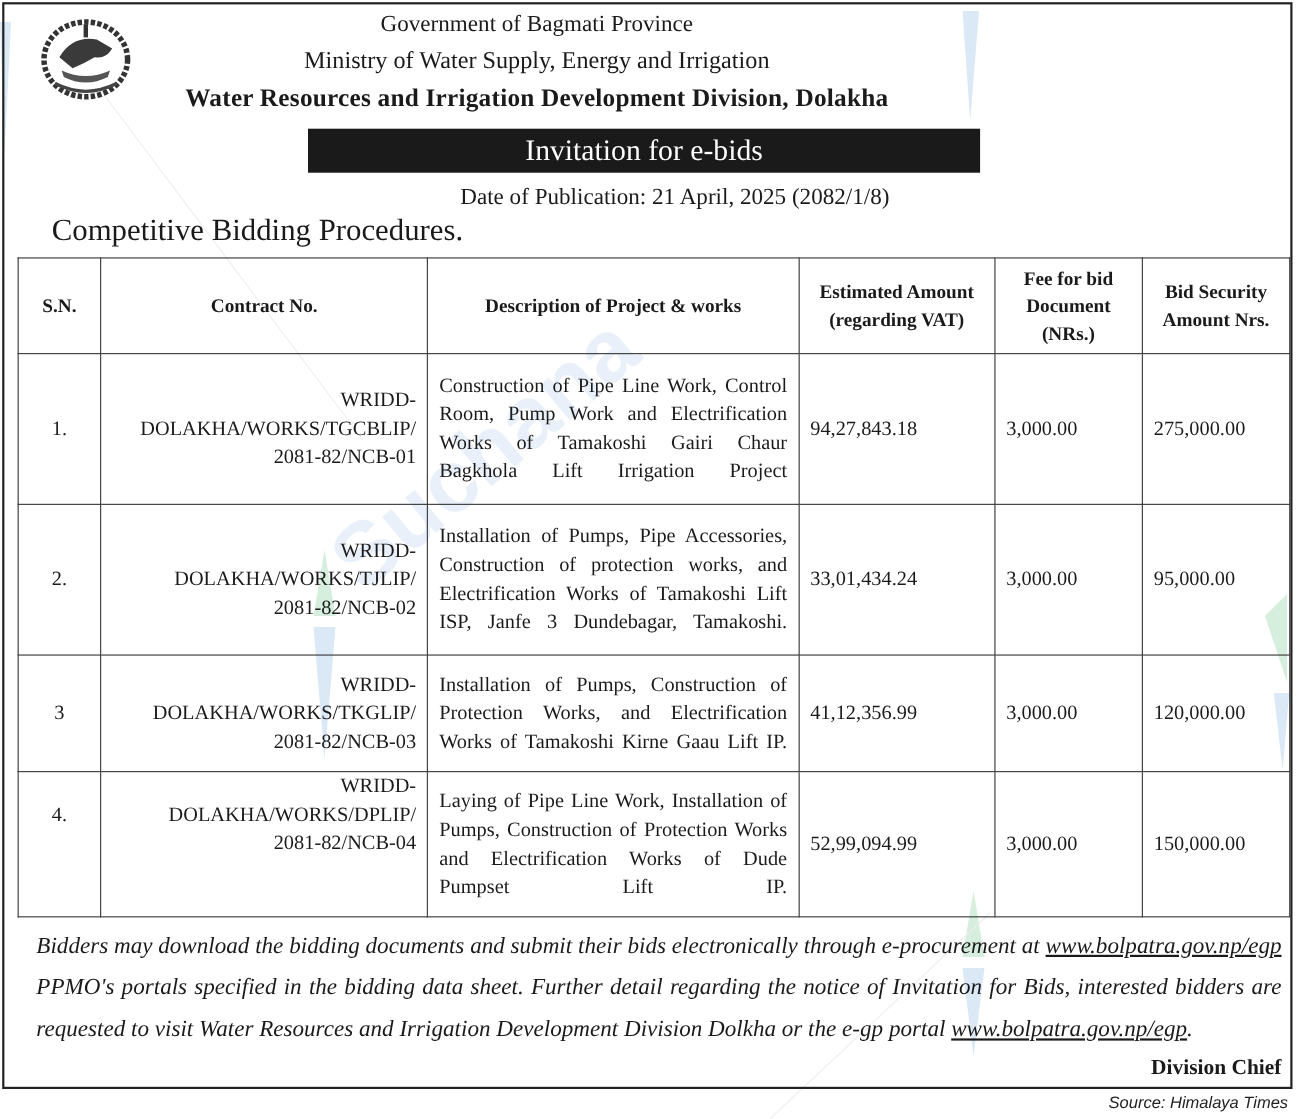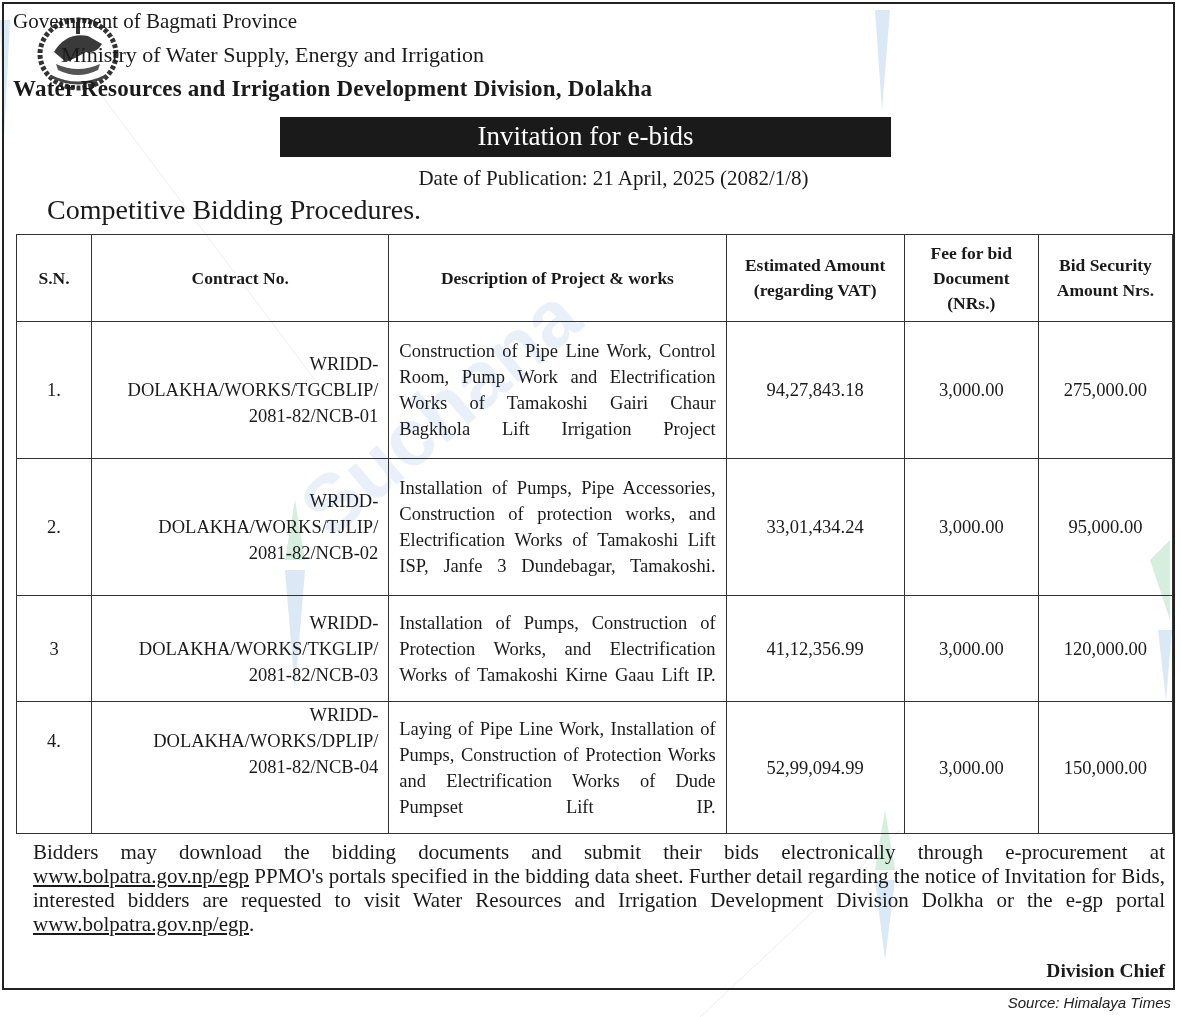--- a/index.html
+++ b/index.html
@@ -2,43 +2,43 @@
 <html><head>
 <meta charset="utf-8">
 <style>
   html, body { margin: 0; padding: 0; background: #ffffff; }
   body { width: 1181px; height: 1017px; position: relative; overflow: hidden;
          font-family: "Liberation Serif", "DejaVu Serif", serif; color: #1a1a1a; }
   .frame { position: absolute; left: 2px; top: 2px; width: 1173px; height: 988px;
            border: 2px solid #222; box-sizing: border-box; }
   .wm { position: absolute; pointer-events: none; }
   .emblem { position: absolute; left: 36px; top: 14px; width: 84px; height: 78px; }
-  .hdr-line { position: absolute; left: 13px; width: 974px; }
+  .hdr-line { position: absolute; left: 1px; width: 974px; text-align: center; }
   .h1 { top: 9px; font-size: 21px; }
-  .h2 { top: 42px; font-size: 22px; padding-left: 48px; }
+  .h2 { top: 42px; font-size: 22px; }
   .h3 { top: 76px; font-size: 23px; font-weight: bold; letter-spacing: 0.2px; }
   .banner { position: absolute; left: 280px; top: 117px; width: 611px; height: 40px;
             background: #1a1a1a; color: #fff; text-align: center; font-weight: normal;
             font-size: 27px; line-height: 39px; }
   .pubdate { position: absolute; left: 0; top: 166px; width: 1181px; text-align: center; font-size: 21px; padding-left: 23px; }
   .procedure { position: absolute; left: 47px; top: 194px; font-size: 28px; }
   table.bids { position: absolute; left: 16px; top: 234px; width: 1157px; border-collapse: collapse;
                font-size: 18.5px; }
   table.bids th, table.bids td { border: 1.5px solid #333; padding: 0 10px; vertical-align: middle; }
   table.bids th { font-weight: bold; text-align: center; height: 86px; line-height: 25px; font-size: 17.5px; }
   table.bids td { line-height: 26px; }
   td.sn { text-align: center; width: 54px; padding: 0; }
   td.contract { width: 276px; text-align: right; }
   td.desc { width: 316px; text-align: justify; text-align-last: justify; }
-  td.num { text-align: center; }
+  td.num { text-align: left; }
   .col-est { width: 157px; }
   .col-fee { width: 113px; font-family: Liberation Serif, serif; }
   .col-sec { width: 113px; }
   .footer-para { position: absolute; left: 33px; top: 840px; width: 1132px; font-size: 21px;
-                 line-height: 24px; text-align: justify; }
+                 line-height: 38px; text-align: justify; font-style: italic; }
   .footer-para a { color: #1a1a1a; text-decoration: underline; }
   .signature { position: absolute; right: 16px; top: 960px; font-size: 19.5px; font-weight: bold; }
   .source { position: absolute; right: 10px; top: 994px; font-family: "Liberation Sans", sans-serif;
             font-style: italic; font-size: 15px; color: #222; }
 </style>
 </head>
 <body>
 
 <svg class="wm" width="1181" height="1017" style="left:0;top:0;">
   <polygon points="875,10 890,10 882,110" fill="#dbe8f6"></polygon>

